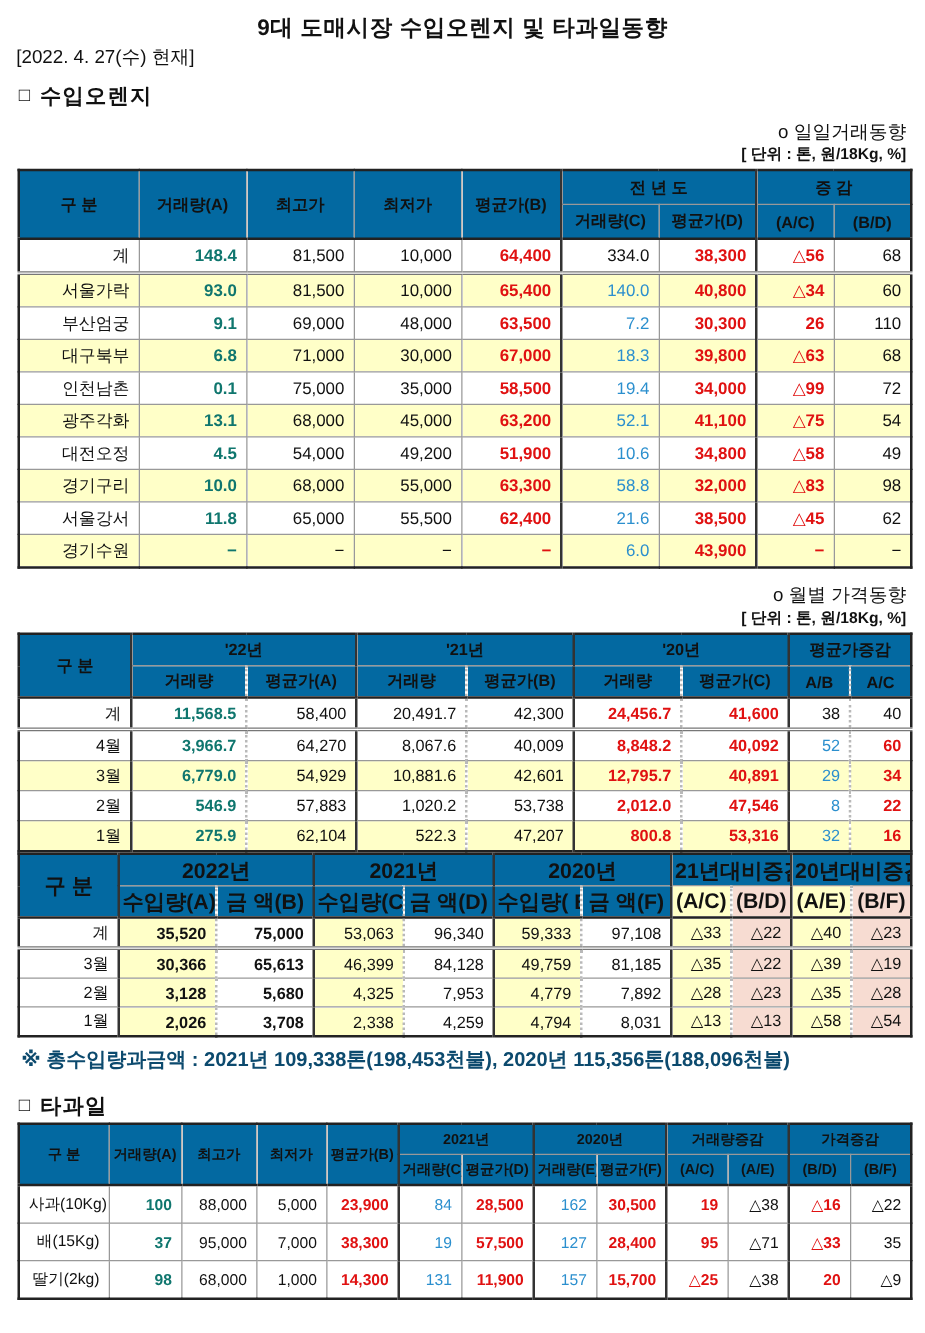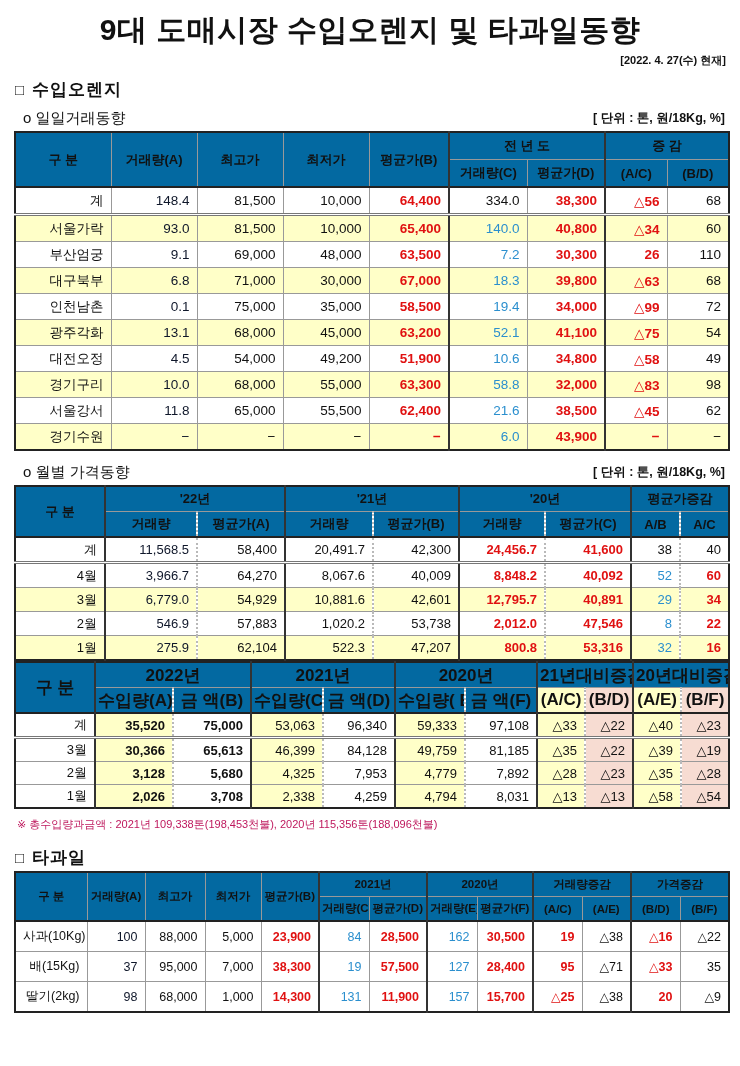--- a/index.html
+++ b/index.html
@@ -1,46 +1,46 @@
 <!DOCTYPE html>
 <html><head>
 <meta charset="utf-8">
 <style>
   html,body{margin:0;padding:0;background:#fff;}
   body{width:740px;height:1066px;overflow:hidden;
        font-family:"Liberation Sans","DejaVu Sans",sans-serif;color:#111;}
   .page{padding:6px 13px 0 13px;}
-  .title{text-align:center;font-size:30px;font-weight:bold;margin:4px 0 2px 0;letter-spacing:0.5px;}
-  .date-note{text-align:right;font-size:11px;font-weight:bold;margin:2px 1px 8px 0;}
+  .title{text-align:center;font-size:18px;font-weight:bold;margin:4px 0 2px 0;letter-spacing:0.5px;}
+  .date-note{font-size:15px;font-weight:normal;margin:2px 1px 8px 0;}
   .section-row{display:flex;align-items:center;gap:8px;margin:10px 0 2px 2px;}
   .section-bullet{font-size:15px;font-weight:bold;}
   .section-label{font-size:17px;font-weight:bold;letter-spacing:1px;}
-  .sub-row{display:flex;justify-content:space-between;align-items:center;margin:8px 2px 3px 10px;}
+  .sub-row{display:flex;justify-content:space-between;align-items:flex-end;margin:8px 2px 3px 10px;flex-direction:column;}
   .sub-label{font-size:15px;}
   .unit{font-size:12.5px;font-weight:bold;white-space:nowrap;}
   table.tbl{border-collapse:collapse;table-layout:fixed;width:714px;border:2px solid #222;margin:0 0 0 1px;}
   .tbl th,.tbl td{border:1px solid #999;padding:0 7px;white-space:nowrap;overflow:hidden;}
   .tbl th{background:#0369a1;font-weight:bold;text-align:center;padding:0 2px;}
   .tbl td{text-align:right;}
   .tbl tbody tr:first-child td{border-top:2px solid #222;}
   .t1 th{height:26px;font-size:13px;}   .t1 td{height:25px;font-size:13.5px;}
   .t2 th{height:24px;font-size:13px;}   .t2 td{height:23px;font-size:13px;}
   .t3 th{height:24px;font-size:17px;margin-left:32px;}   .t3 td{height:22px;font-size:13px;}
   .t4 th{height:23px;font-size:11.5px;} .t4 td{height:29px;font-size:12.5px;}
   .lab{text-align:center;}
   .labL{text-align:left;padding-left:5px;}
-  .c-b{color:#0f172a;}  .c-lb{color:#2b8fce;}  .c-r{color:#e01111;font-weight:bold;}
+  .c-b{color:#0f766e;font-weight:bold;}  .c-lb{color:#2b8fce;}  .c-r{color:#e01111;font-weight:bold;}
   .bd{font-weight:bold;}
   tr.bg-y>td{background:#ffffc8;}
   td.bg-y,th.bg-y{background:#ffffc8;}
   td.bg-p,th.bg-p{background:#f7dcd2;}
   .sep{border-right:2px solid #333 !important;}
   .dot{border-right:2px dotted #b9b9b9 !important;}
   tr.thick>td{border-bottom:3px double #777;}
-  .footnote{color:#be185d;font-weight:normal;font-size:11px;margin:8px 0 2px 4px;}
+  .footnote{color:#0c4a6e;font-weight:bold;font-size:16px;margin:8px 0 2px 4px;}
 </style>
 </head>
 <body>
 
 <div class="page">
 
   <div class="title">9대 도매시장 수입오렌지 및 타과일동향</div>
   <div class="date-note">[2022. 4. 27(수) 현재]</div>
 
   <div class="section-row">

